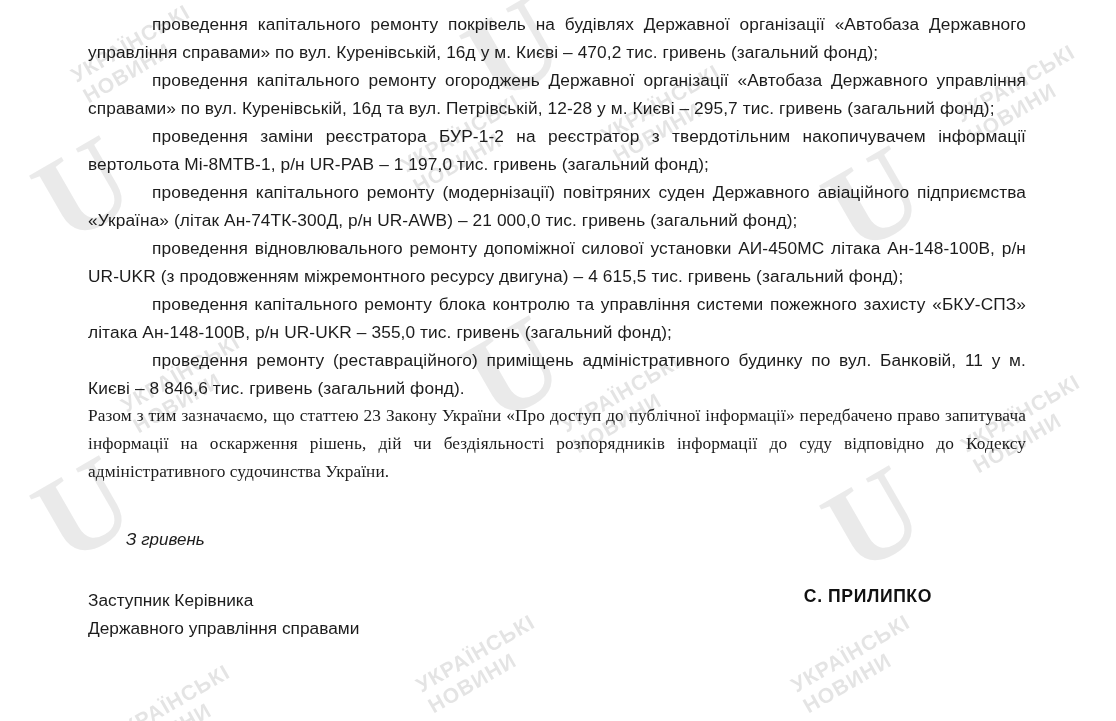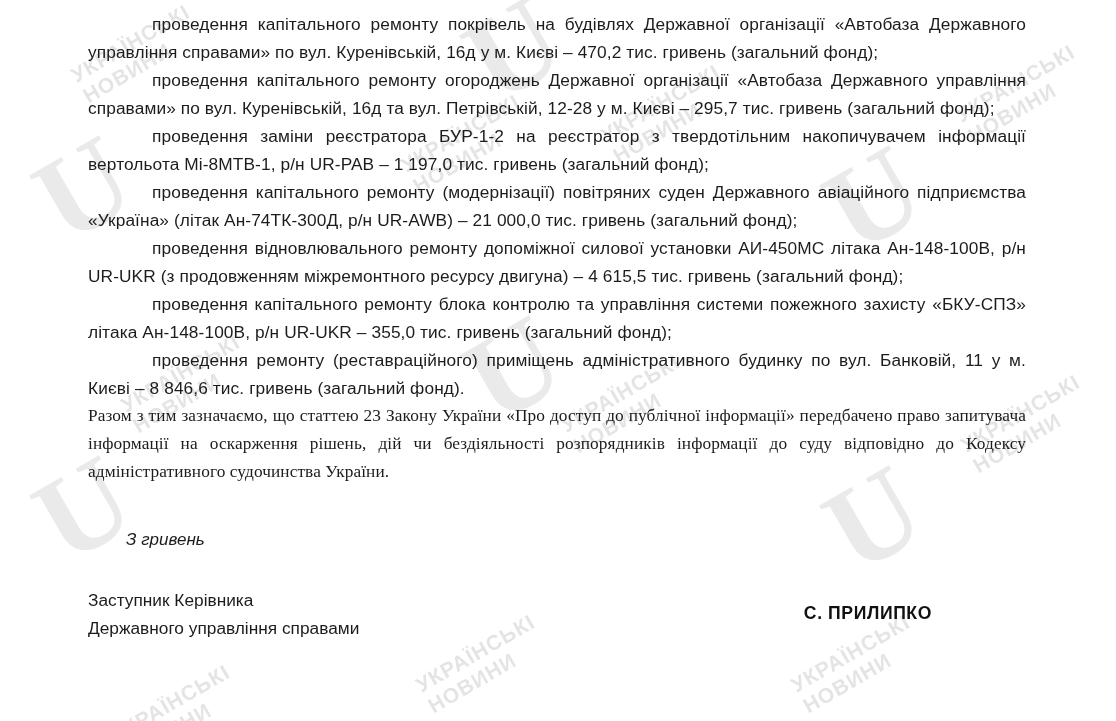--- a/index.html
+++ b/index.html
@@ -42,21 +42,21 @@
     font-size: 17px;
     font-style: italic;
     margin-top: 44px;
     margin-left: 38px;
     color: #1c1c1c;
   }
   .sig-block {
     margin-top: 36px;
     display: flex;
     justify-content: space-between;
-    align-items: center;
+    align-items: flex-start;
   }
   .sig-left {
     font-size: 17.3px;
     line-height: 1.62;
     color: #1c1c1c;
   }
   .sig-right {
     font-size: 17.6px;
     font-weight: bold;
     letter-spacing: 0.6px;

